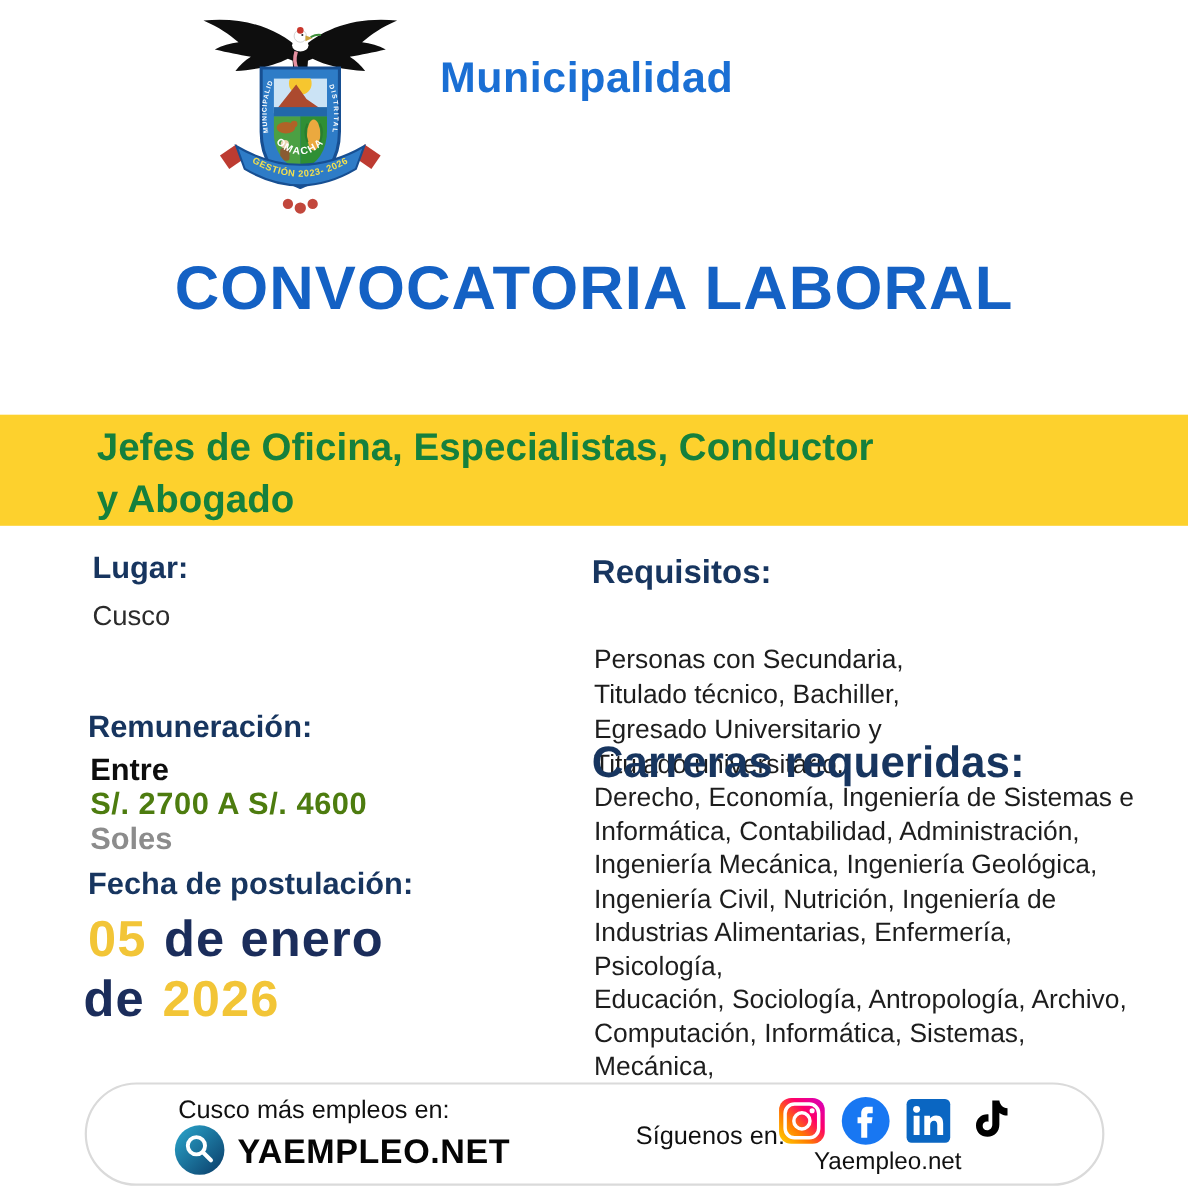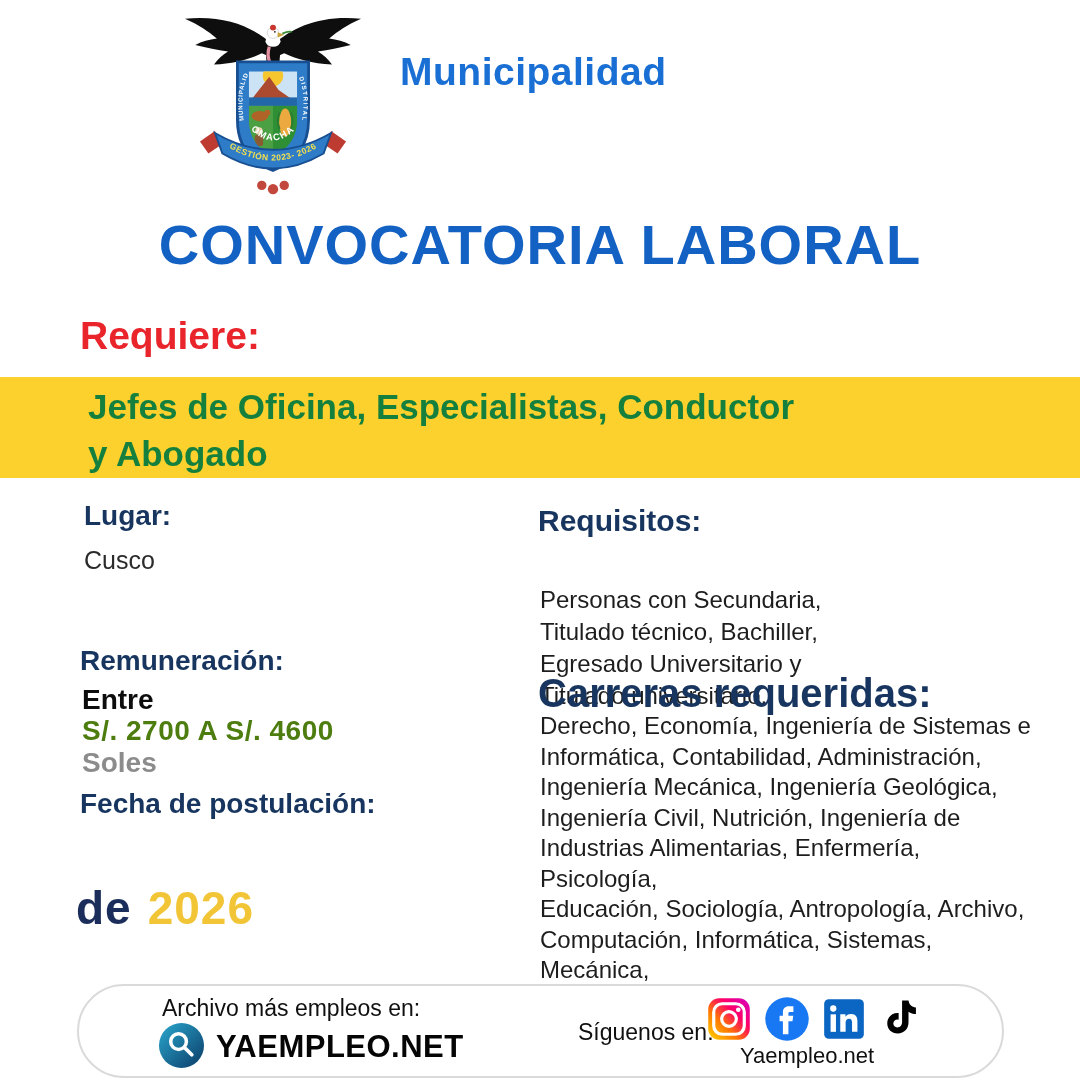--- a/index.html
+++ b/index.html
@@ -10,21 +10,21 @@
   }
   .abs{position:absolute;}
   
   .logo{left:178px;top:0;width:190px;height:206px;}
   .org-name{
     left:400px;top:48px;font-size:39px;font-weight:bold;line-height:47px;
     color:#1a6fd4;letter-spacing:0.5px;
   }
   
   .main-title{
-    left:0;top:212px;width:1080px;text-align:center;
+    left:0;top:229px;width:1080px;text-align:center;
     font-size:56px;font-weight:bold;color:#1461c4;letter-spacing:1px;
   }
   .requiere{left:80px;top:314px;font-size:39px;font-weight:bold;color:#e9242b;}
   
   .band{left:0;top:377px;width:1080px;height:101px;background:#fdd12d;}
   .band-text{
     left:88px;top:383px;width:940px;font-size:35px;font-weight:bold;color:#15803d;
     line-height:47px;white-space:pre-line;
   }
   
@@ -130,35 +130,37 @@
       <circle cx="112" cy="198" r="5" fill="#c2473c"></circle>
     </g>
   </svg>
 
   <div class="abs org-name">
     <div>Municipalidad</div>
   </div>
 
   <div class="abs main-title">CONVOCATORIA LABORAL</div>
 
-  <div class="abs requiere">Requiere:</div>
 
   <div class="abs band"></div>
   <div class="abs band-text">Jefes de Oficina, Especialistas, Conductor
 y Abogado</div>
 
   <div class="abs h-navy lugar-label">Lugar:</div>
   <div class="abs lugar-value">Cusco</div>
 
   <div class="abs h-navy remu-label">Remuneración:</div>
   <div class="abs remu-prefix">Entre</div>
   <div class="abs remu-range">S/. 2700 A S/. 4600</div>
   <div class="abs remu-currency">Soles</div>
 
   <div class="abs h-navy fecha-label">Fecha de postulación:</div>
+  <div class="abs date-line date-line1">
+    <span class="date-gold">05</span><span class="date-part-gap">de enero</span>
+  </div>
   <div class="abs date-line date-line2">
     <span>de</span><span class="date-gold date-part-gap">2026</span>
   </div>
 
   <div class="abs h-navy req-label">Requisitos:</div>
   <div class="abs req-text">Personas con Secundaria,
 Titulado técnico, Bachiller,
 Egresado Universitario y
 Titulado universitario.</div>
 
@@ -167,21 +169,21 @@
 Informática, Contabilidad, Administración,
 Ingeniería Mecánica, Ingeniería Geológica,
 Ingeniería Civil, Nutrición, Ingeniería de
 Industrias Alimentarias, Enfermería, Psicología,
 Educación, Sociología, Antropología, Archivo,
 Computación, Informática, Sistemas, Mecánica,
 Mecánica Automotriz.</div>
 
   <div class="abs footer-pill"></div>
 
-  <div class="abs revisa-label">Archivo más empleos en:</div>
+  <div class="abs revisa-label">Cusco más empleos en:</div>
 
   <svg class="abs search-badge" viewBox="0 0 48 48" xmlns="http://www.w3.org/2000/svg">
     <defs>
       <linearGradient id="sg" x1="0" y1="0" x2="1" y2="1">
         <stop offset="0" stop-color="#2ba8ce"></stop>
           <stop offset="1" stop-color="#0a3b67"></stop>
       </linearGradient>
     </defs>
     <circle cx="24" cy="24" r="23" fill="url(#sg)"></circle>
     <circle cx="21" cy="20" r="8" fill="none" stroke="#fff" stroke-width="3.6"></circle>

